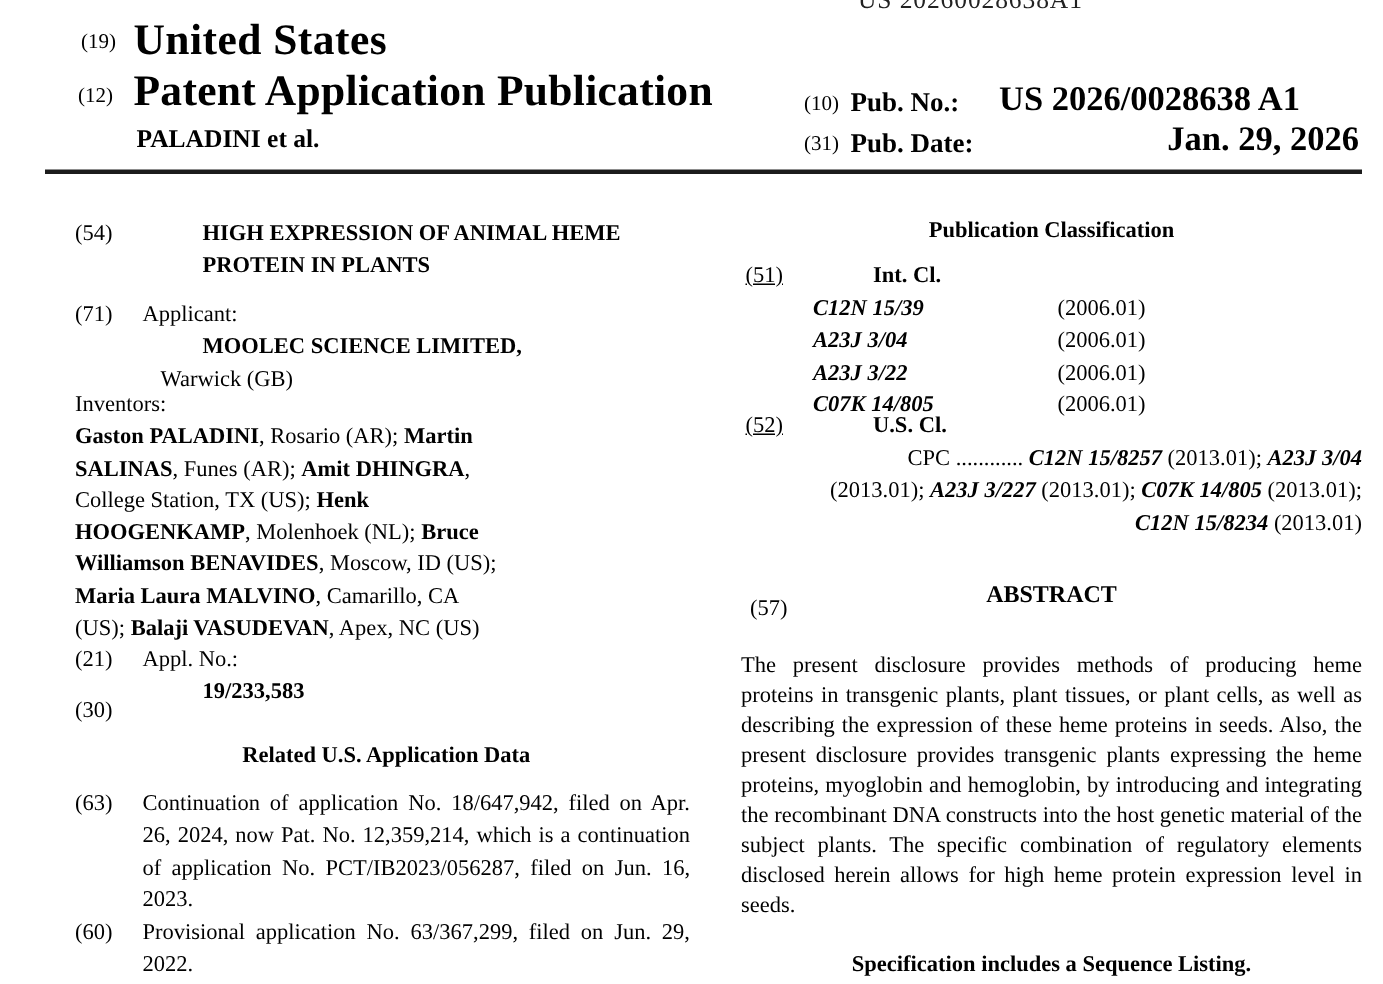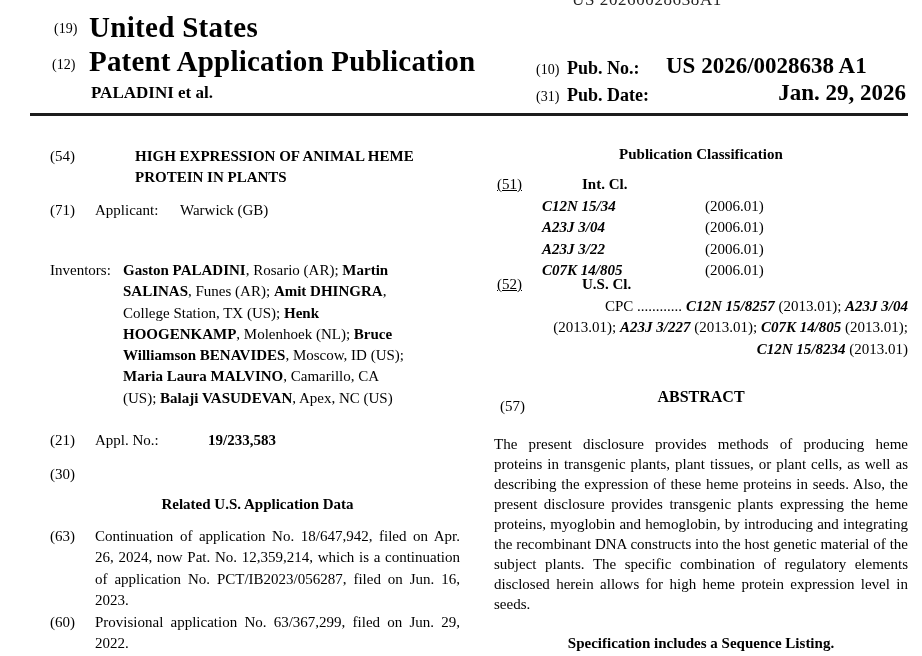--- a/index.html
+++ b/index.html
@@ -17,21 +17,21 @@
   .pubdate-label{ position:absolute; left:567px; top:85px; font-size:18px; font-weight:700; }
   .pubdate-value{ position:absolute; right:16px; top:80px; font-size:23px; font-weight:700; white-space:nowrap; }
 
   .rule { position:absolute; left:30px; top:113px; width:878px; height:3px; background:#1c1c1c; }
 
   .row  { position:absolute; left:50px; display:flex; font-size:15px; line-height:21.3px; }
   .row .num { width:45px; flex:none; }
   .body { width:365px; }
   .bold { font-weight:700;margin-left:40px; }
   .justify { text-align:justify; }
-  .pair { display:flex; }
+  .pair { display:flex;flex-direction:column; }
   .plabel { width:73px; flex:none; }
   .pvalue { width:292px; }
   .loc { padding-left:12px; }
 
   .center-head { position:absolute; text-align:center; font-weight:700; font-size:15px; }
 
   .rrow { position:absolute; left:497px; display:flex; font-size:15px; line-height:21.5px; }
   .rrow .num { width:45px; flex:none;text-decoration:underline; }
   .rbody { width:366px; }
   .cls-row { display:flex; }
@@ -69,20 +69,21 @@
     <span class="num">(54)</span>
     <div class="body bold" style="width:345px">HIGH EXPRESSION OF ANIMAL HEME PROTEIN IN PLANTS</div>
   </div>
 
   <div class="row" style="top:200px">
     <span class="num">(71)</span>
     <div class="body">
       <div class="pair">
         <span class="plabel">Applicant:</span>
         <div class="pvalue">
+          <span class="bold">MOOLEC SCIENCE LIMITED,</span>
           <div class="loc">Warwick (GB)</div>
         </div>
       </div>
     </div>
   </div>
 
   <div class="row" style="top:260px">
     <div class="body">
       <div class="pair">
         <span class="plabel">Inventors:</span>
@@ -117,21 +118,21 @@
     <div class="body justify">Provisional application No. 63/367,299, filed on Jun. 29, 2022.</div>
   </div>
 
   <div class="center-head" style="left:497px;top:146px;width:408px">Publication Classification</div>
 
   <div class="rrow" style="top:174px">
     <span class="num">(51)</span>
     <div class="rbody">
       <div class="bold">Int. Cl.</div>
       <div class="cls-row">
-        <span class="cls-code">C12N 15/34</span>
+        <span class="cls-code">C12N 15/39</span>
         <span>(2006.01)</span>
       </div>
       <div class="cls-row">
         <span class="cls-code">A23J 3/04</span>
         <span>(2006.01)</span>
       </div>
       <div class="cls-row">
         <span class="cls-code">A23J 3/22</span>
         <span>(2006.01)</span>
       </div>

